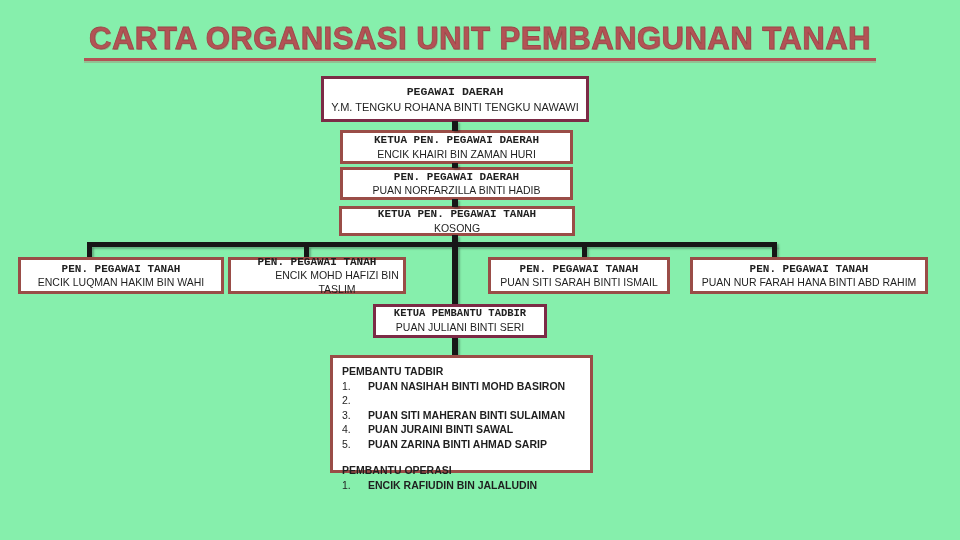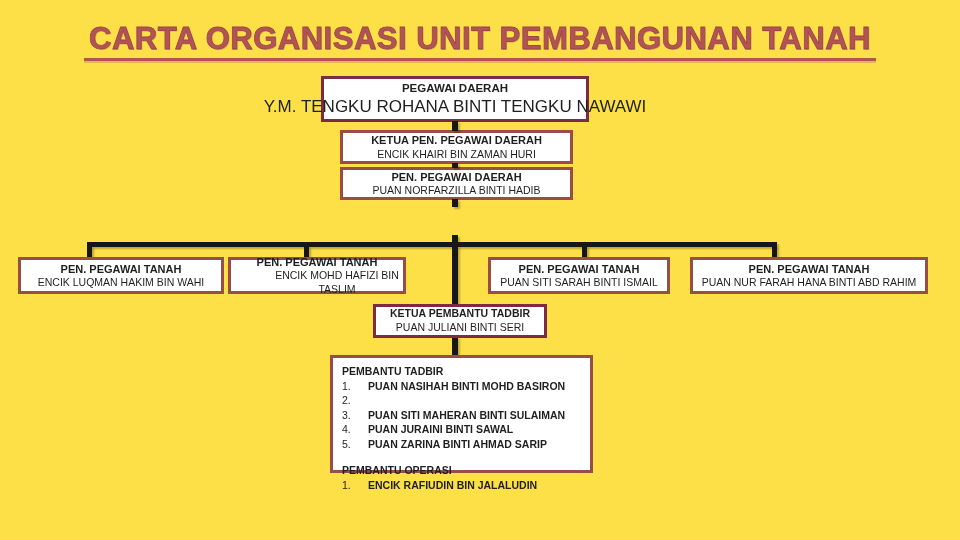--- a/index.html
+++ b/index.html
@@ -1,17 +1,17 @@
 <!DOCTYPE html>
 <html style="--c-title: #b25355; --c-title-edge: #9c4648; --c-dark: #7c2b46; --c-brick: #9a4d47; --c-conn: #171717; --c-text: #1f1f1f;"><head>
 <meta charset="utf-8">
 <style>
   html, body { margin:0; padding:0; background:#ffffff; }
   .slide {
-    position:relative; width:960px; height:540px; background:#fde047;
+    position:relative; width:960px; height:540px; background:#86efac;
     font-family:"Liberation Sans", sans-serif; overflow:hidden;
   }
   .title-wrap { position:absolute; top:22px; left:0; width:960px; text-align:center; }
   .title-text {
     display:inline-block;
     font-size:31px; font-weight:bold; letter-spacing:0.5px;
     color:var(--c-title, #b25355);
     -webkit-text-stroke:0.8px var(--c-title-edge, #9c4648);
     text-shadow:1px 1px 0 rgba(156,70,72,0.35);
     border-bottom:3px solid var(--c-title, #b25355);
@@ -19,24 +19,24 @@
     padding:0 5px 2px 5px;
     line-height:1.1;
   }
   .org-box {
     position:absolute; box-sizing:border-box; background:#ffffff;
     border:3px solid var(--c-brick, #9a4d47);
     display:flex; flex-direction:column; justify-content:center; align-items:center;
     text-align:center; padding:1px 4px;
   }
   .org-box.dark { border-color:var(--c-dark, #7c2b46); }
-  .role { font-weight:bold; font-size:11px; line-height:1.32; color:var(--c-text, #1f1f1f); white-space:nowrap; }
+  .role { font-weight:bold; font-size:11px; line-height:1.32; color:var(--c-text, #1f1f1f); white-space:nowrap;font-family:Liberation Mono, monospace; }
   .name { font-size:10.5px; line-height:1.28; color:var(--c-text, #1f1f1f); white-space:nowrap; }
   .org-box.big .role { font-size:11.5px; }
-  .org-box.big .name { font-size:17px; }
+  .org-box.big .name { font-size:11px; }
   .conn {
     position:absolute; background:var(--c-conn, #171717);
     box-shadow:2px 2px 2px rgba(0,0,0,0.25);
   }
   .staff-box {
     position:absolute; box-sizing:border-box; background:#fff;
     border:3px solid var(--c-brick, #9a4d47);
     left:330px; top:355px; width:263px; height:118px;
     padding:6px 9px; text-align:left;
   }
@@ -63,20 +63,24 @@
   <div class="org-box" style="left:340px; top:167px; width:233px; height:33px;">
     <div class="role">PEN. PEGAWAI DAERAH</div>
     <div class="name">PUAN NORFARZILLA BINTI HADIB</div>
   </div>
 
   <div class="org-box" style="left:340px; top:130px; width:233px; height:34px;">
     <div class="role">KETUA PEN. PEGAWAI DAERAH</div>
     <div class="name">ENCIK KHAIRI BIN ZAMAN HURI</div>
   </div>
 
+  <div class="org-box" style="left:339px; top:206px; width:236px; height:30px;">
+    <div class="role">KETUA PEN. PEGAWAI TANAH</div>
+    <div class="name">KOSONG</div>
+  </div>
 
   <div class="conn" style="left:452px; top:121px; width:6px; height:10px;"></div>
   <div class="conn" style="left:452px; top:163px; width:6px; height:5px;"></div>
   <div class="conn" style="left:452px; top:199px; width:6px; height:8px;"></div>
   <div class="conn" style="left:452px; top:235px; width:6px; height:8px;"></div>
   <div class="conn" style="left:87px;  top:242px; width:690px; height:5px;"></div>
   <div class="conn" style="left:87px;  top:246px; width:5px; height:12px;"></div>
   <div class="conn" style="left:304px; top:246px; width:5px; height:12px;"></div>
   <div class="conn" style="left:452px; top:246px; width:6px; height:58px;"></div>
   <div class="conn" style="left:582px; top:246px; width:5px; height:12px;"></div>

